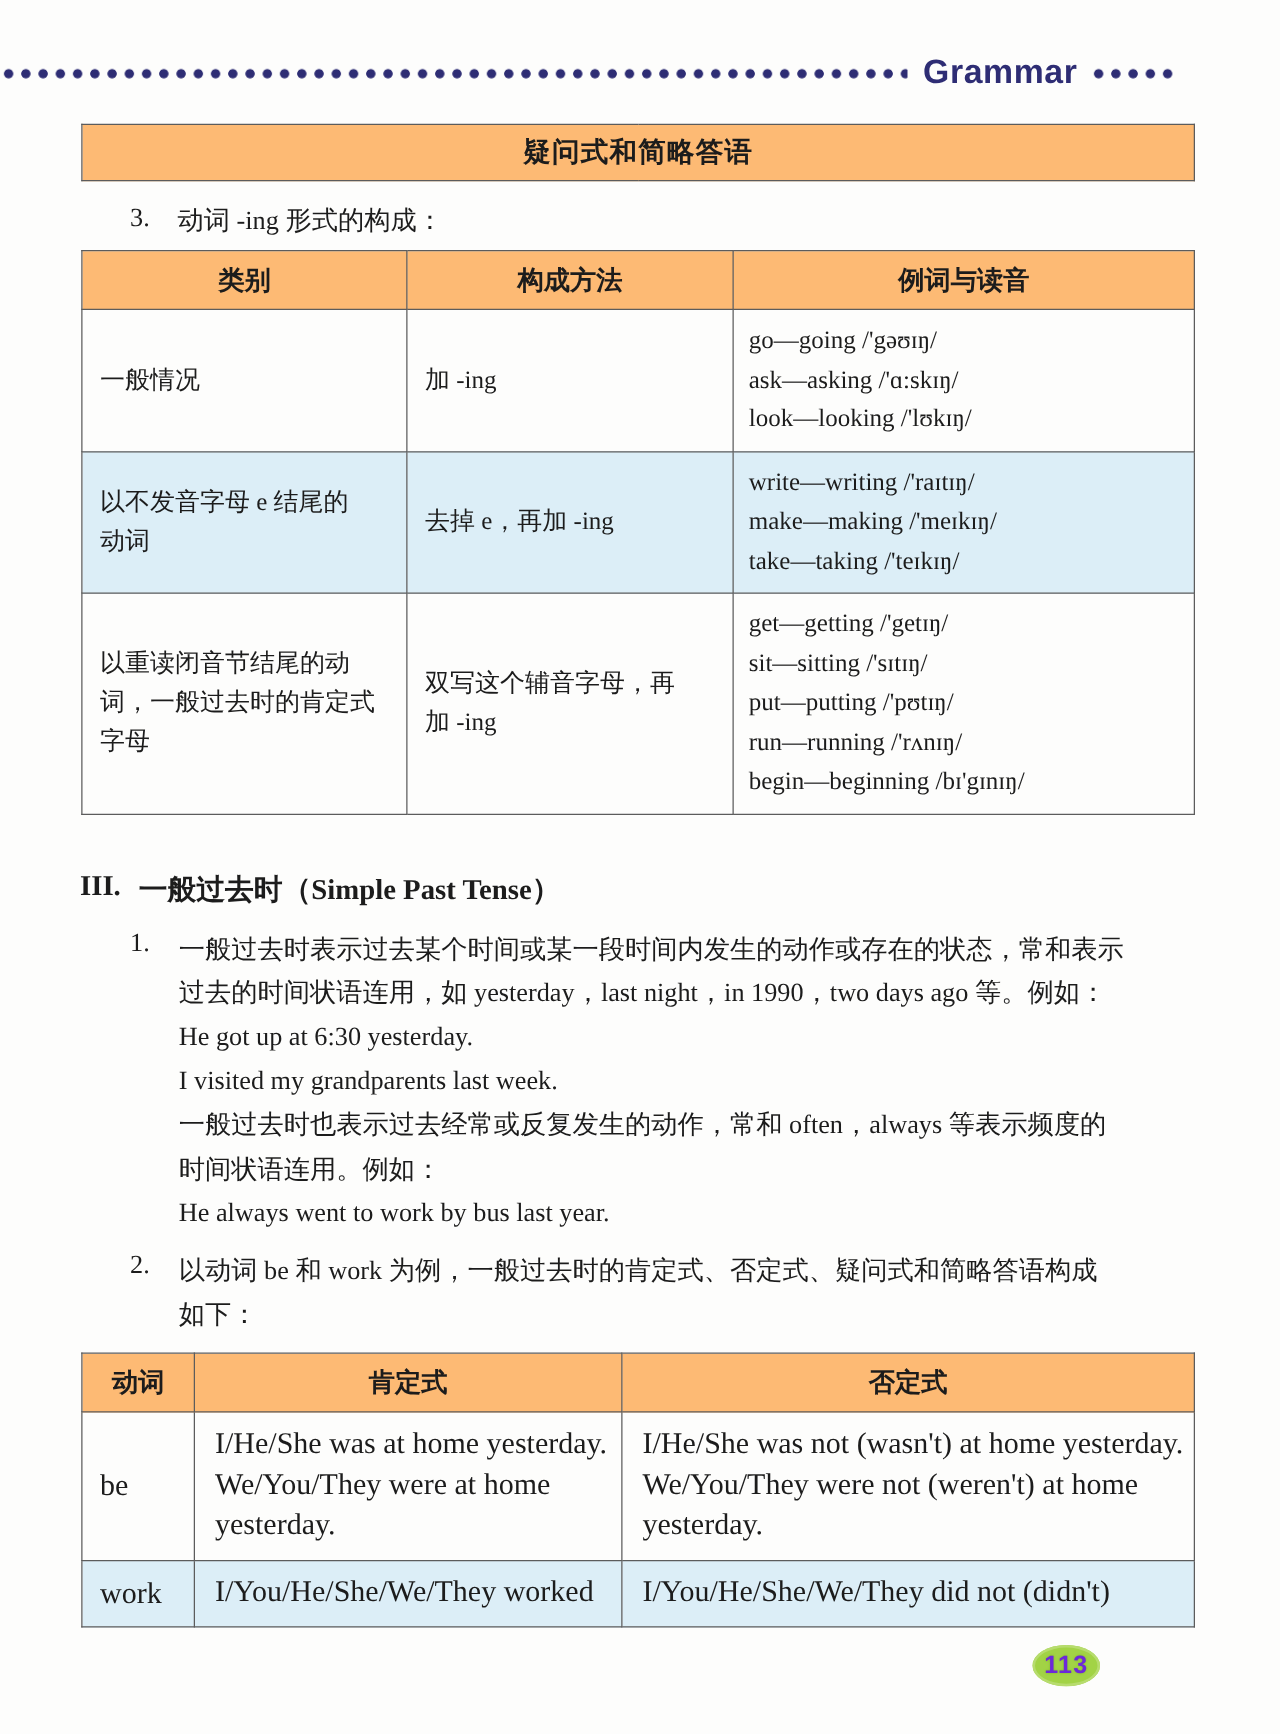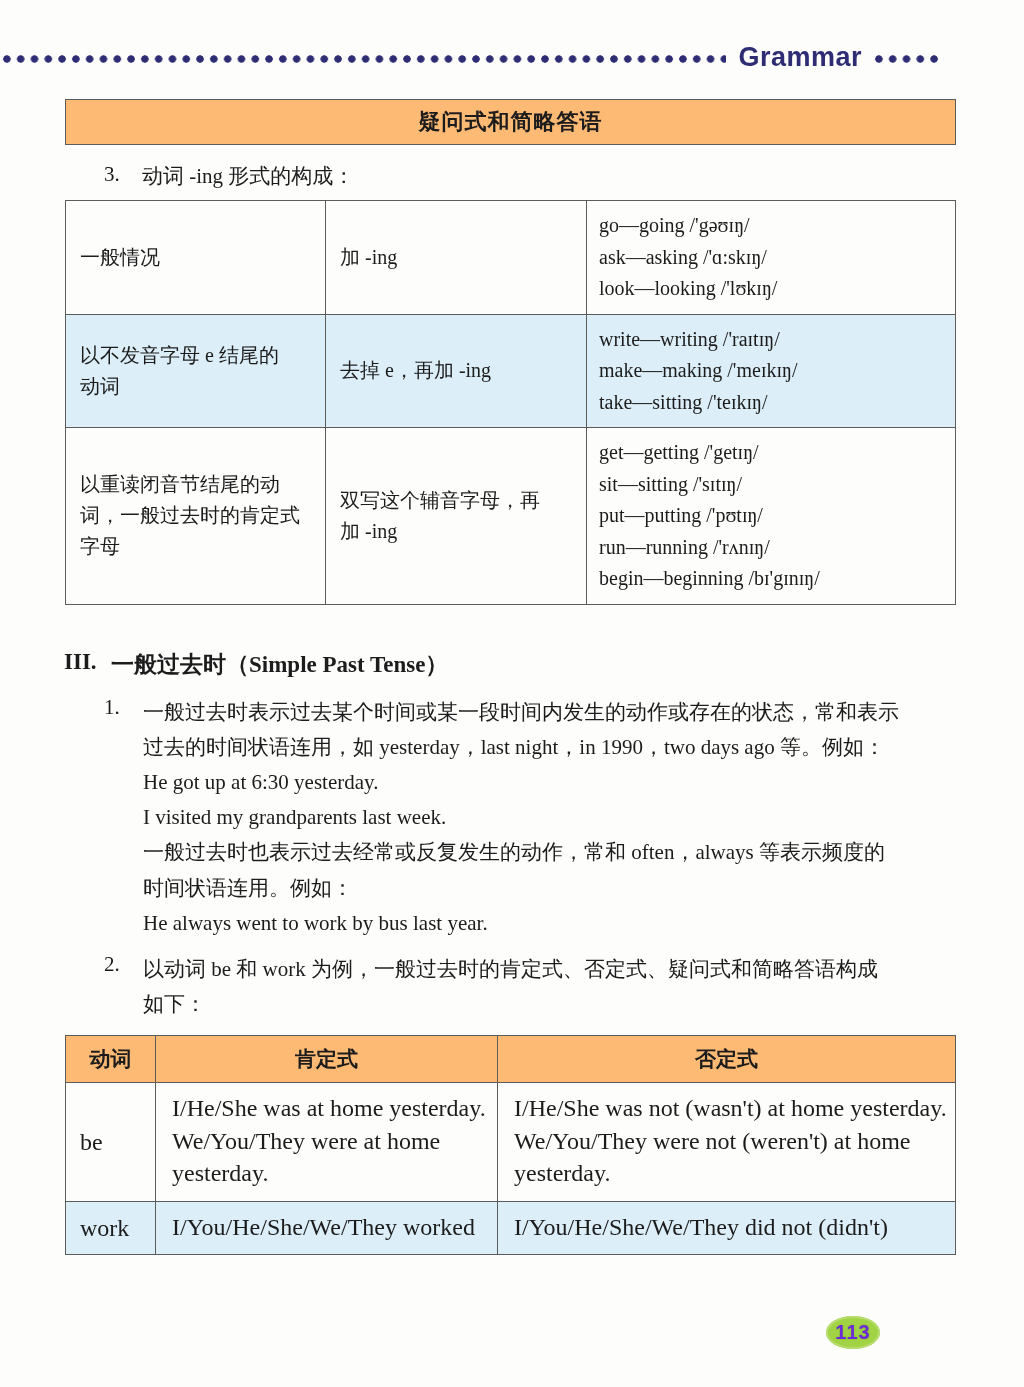--- a/index.html
+++ b/index.html
@@ -119,20 +119,25 @@
   <span>动词 -ing 形式的构成：</span>
 </div>
 
 <table class="t2">
   <colgroup>
       <col style="width:260px">
       <col style="width:261px">
       <col style="width:369px">
     </colgroup>
   <tbody>
+      <tr>
+    <th>类别</th>
+    <th>构成方法</th>
+    <th>例词与读音</th>
+  </tr>
   <tr>
     <td class="cell-mid">
           <div>一般情况</div>
         </td>
     <td class="cell-mid">
           <div>加 -ing</div>
         </td>
     <td class="cell-ex">
           <div>go—going /'gəʊɪŋ/</div>
           <div>ask—asking /'ɑ:skɪŋ/</div>
@@ -143,21 +148,21 @@
     <td class="cell-mid">
           <div>以不发音字母 e 结尾的</div>
           <div>动词</div>
         </td>
     <td class="cell-mid">
           <div>去掉 e，再加 -ing</div>
         </td>
     <td class="cell-ex">
           <div>write—writing /'raɪtɪŋ/</div>
           <div>make—making /'meɪkɪŋ/</div>
-          <div>take—sitting /'teɪkɪŋ/</div>
+          <div>take—taking /'teɪkɪŋ/</div>
         </td>
   </tr>
   <tr>
     <td class="cell-mid">
           <div>以重读闭音节结尾的动</div>
           <div>词，一般过去时的肯定式</div>
           <div>字母</div>
         </td>
     <td class="cell-mid">
           <div>双写这个辅音字母，再</div>

